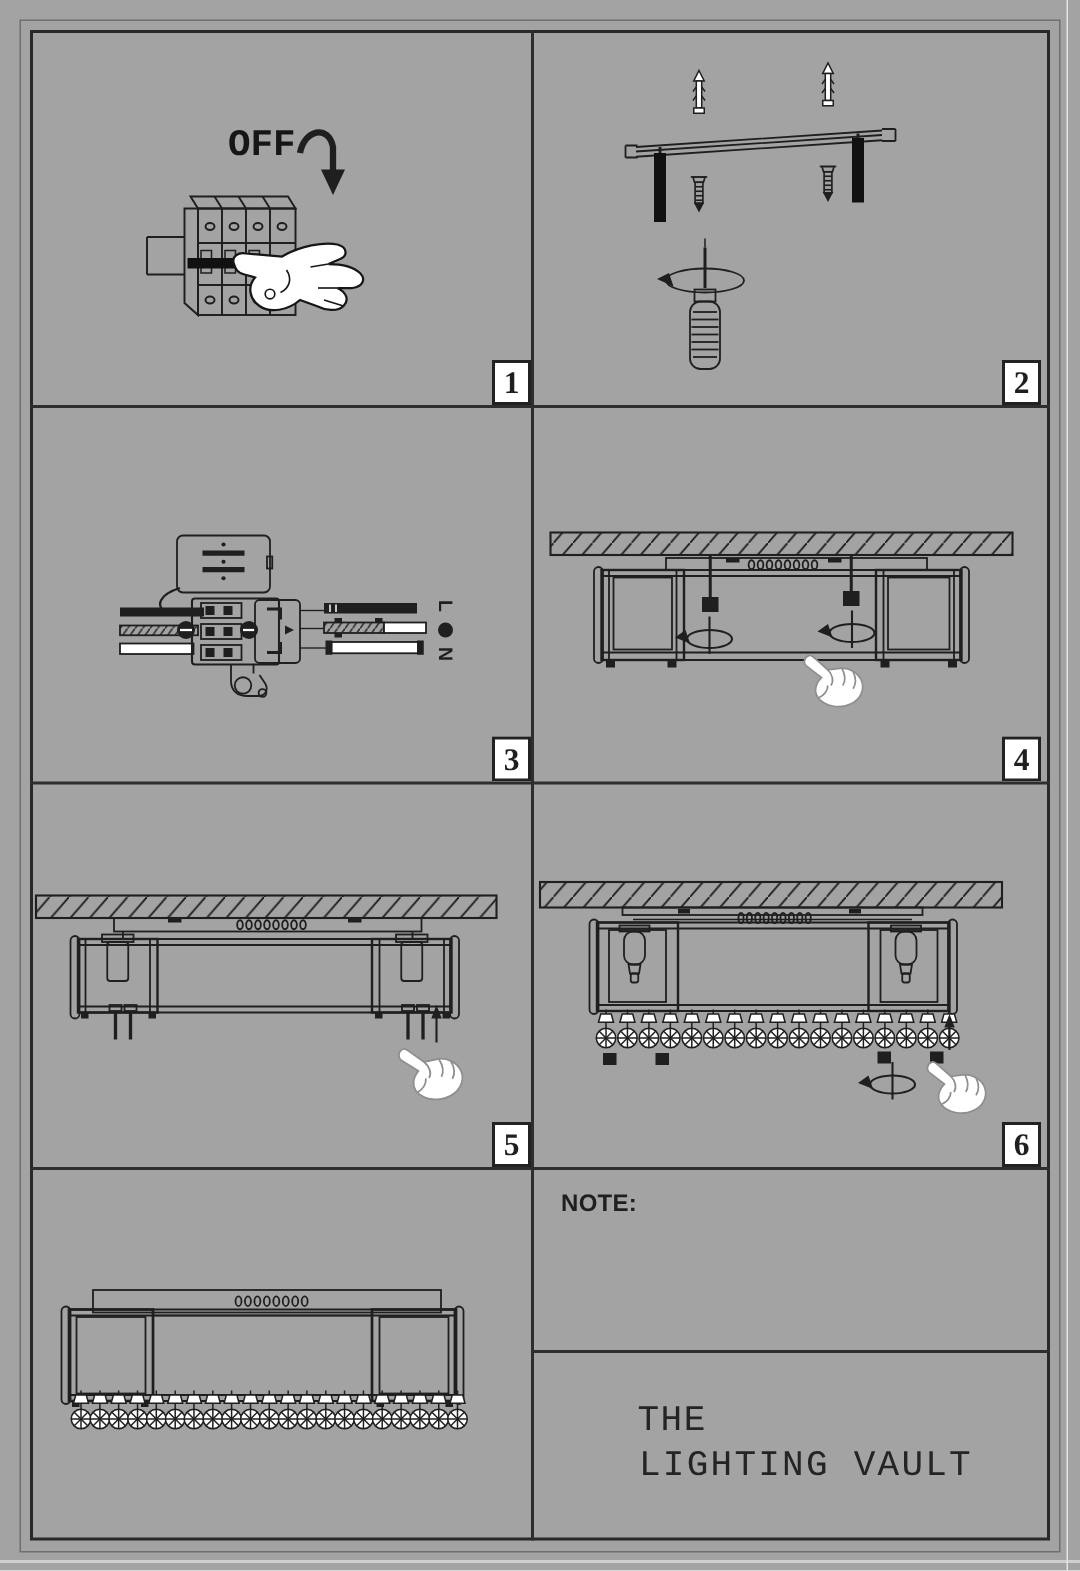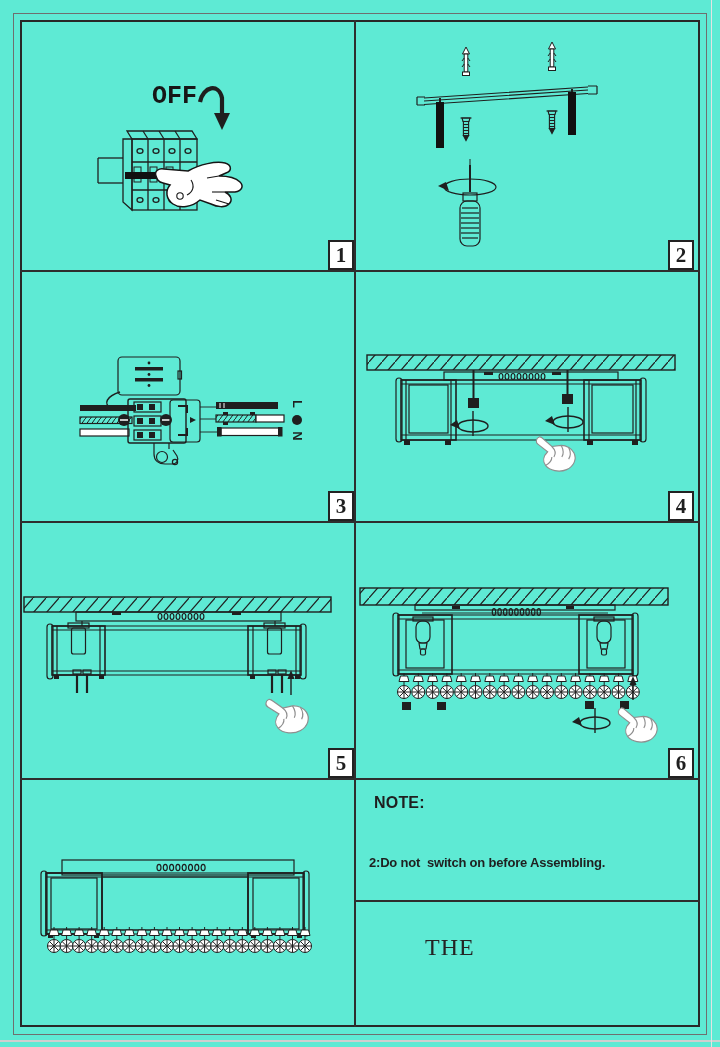--- a/index.html
+++ b/index.html
@@ -1,36 +1,36 @@
 <!DOCTYPE html>
 <html><head>
 <meta charset="utf-8">
 <style>
   html,body{margin:0;padding:0;background:#fff;}
-  .page{position:relative;width:720px;height:1047px;background:#5eead4;
+  .page{position:relative;width:720px;height:1047px;background:#a3a3a3;
         font-family:"Liberation Sans",sans-serif;color:#1f1f1f;overflow:hidden;}
   .abs{position:absolute;}
   .border-outer{left:13px;top:13px;width:692px;height:1020px;border:1px solid #6f6f6f;}
   .border-inner{left:20px;top:20px;width:676px;height:1003px;border:2px solid #282828;}
   .v-div{left:354px;top:20px;width:2px;height:1007px;background:#2e2e2e;}
   .h-div{left:20px;height:2px;width:680px;background:#2e2e2e;}
   .h-div-right{left:356px;height:2px;width:344px;background:#2e2e2e;}
   .panel{position:absolute;}
   .panel svg{position:absolute;left:0;top:0;}
   .num-box{position:absolute;width:26px;height:30px;background:#fff;border:2px solid #222;
            box-sizing:border-box;display:flex;align-items:center;justify-content:center;
            font-family:"Liberation Serif",serif;font-weight:bold;font-size:21px;z-index:5;}
   .off-label{position:absolute;font-family:"Liberation Mono",monospace;font-weight:700;
              font-size:25px;letter-spacing:0px;color:#161616;}
   .note-block{position:absolute;left:340px;top:780px;width:344px;height:120px;}
   .note-title{position:absolute;left:34px;top:14px;font-size:16px;font-weight:bold;letter-spacing:.2px;}
   .note-lines{position:absolute;left:29px;top:37px;font-size:13px;font-weight:bold;
               line-height:18.5px;white-space:pre;letter-spacing:-0.2px;}
   .brand-block{position:absolute;left:356px;top:902px;width:300px;height:125px;
-               font-family:Liberation Serif, serif;color:#242424;}
+               font-family:Liberation Mono, monospace;color:#242424;}
   .brand-1{position:absolute;left:69px;top:32px;font-size:24px;letter-spacing:1px;}
   .brand-2{position:absolute;left:70px;top:62px;font-size:24px;letter-spacing:1.5px;}
   .scan-edge-bottom{left:0;top:1040px;width:720px;height:2px;background:#cfcfcf;}
   .scan-edge-right{left:711px;top:0;width:1px;height:1047px;background:#e3e3e3;}
   svg line,svg path,svg rect,svg circle,svg ellipse,svg polyline{vector-effect:none;}
 </style>
 </head>
 <body>
 
 <div class="page">
@@ -477,26 +477,26 @@
         <use href="#ball" x="259.9" y="0"></use>
           <use href="#ball" x="272.5" y="0"></use>
         <use href="#ball" x="285" y="0"></use>
       </g>
     </svg>
   </div>
 
   <div class="note-block">
     <div class="note-title">NOTE:</div>
     <div class="note-lines">
-      <div>2:Do not  switch on before Assembling.</div>
     </div>
   </div>
 
   <div class="brand-block">
     <div class="brand-1">THE</div>
+    <div class="brand-2">LIGHTING VAULT</div>
   </div>
 
   <div class="num-box" style="left:328px;top:240px">1</div>
   <div class="num-box" style="left:668px;top:240px">2</div>
   <div class="num-box" style="left:328px;top:491px">3</div>
   <div class="num-box" style="left:668px;top:491px">4</div>
   <div class="num-box" style="left:328px;top:748px">5</div>
   <div class="num-box" style="left:668px;top:748px">6</div>
 
 </div>

